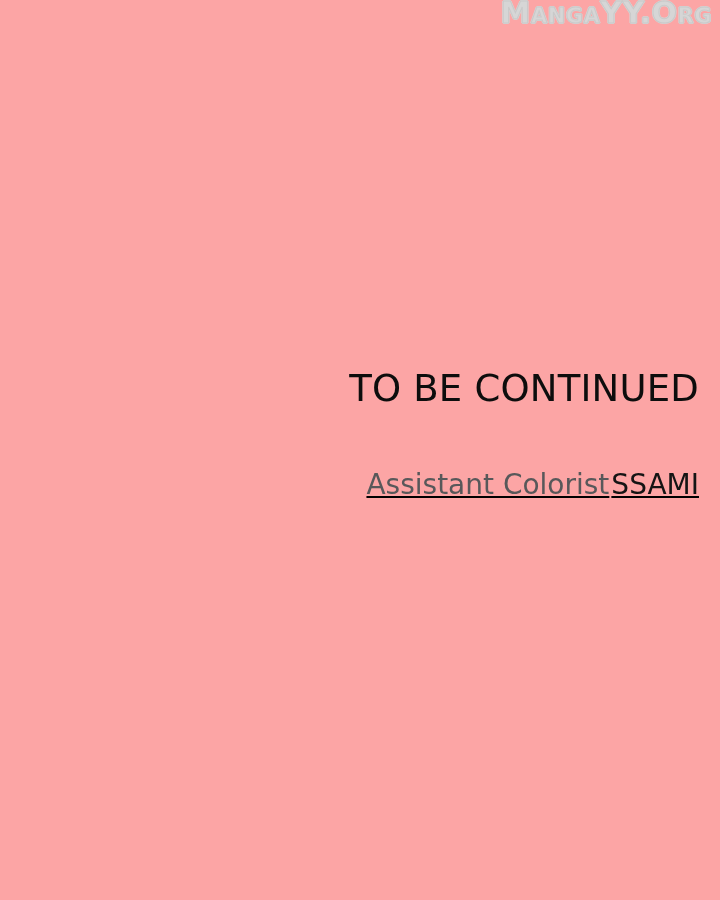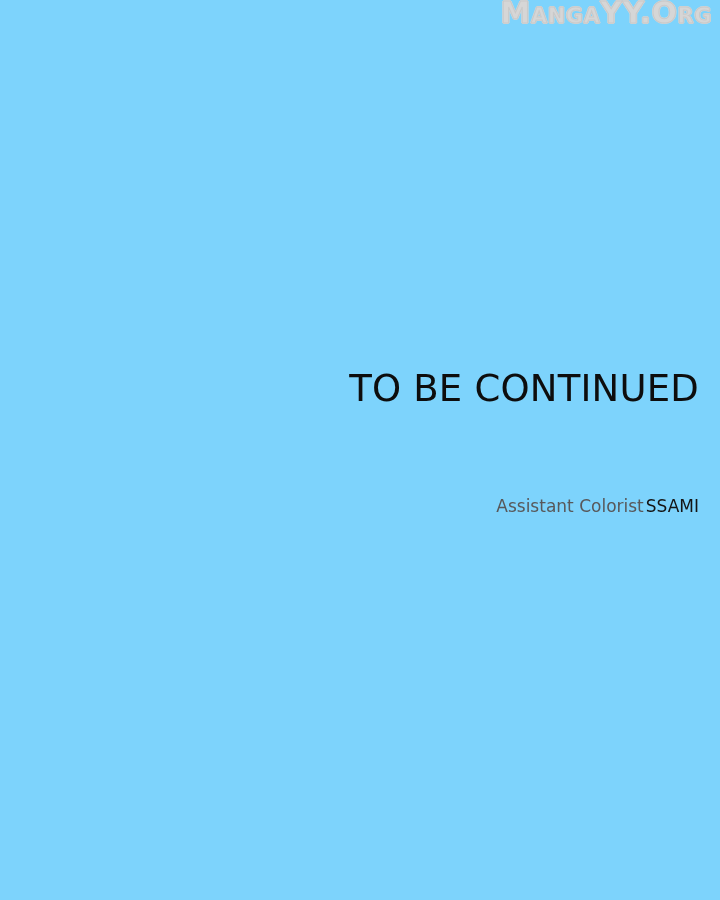--- a/index.html
+++ b/index.html
@@ -14,21 +14,21 @@
     background: #ffffff;
     font-family: "Liberation Sans", sans-serif;
     overflow: hidden;
   }
 
   
   .page {
     position: relative;
     width: 720px;
     height: 900px;
-    background: #7dd3fc;
+    background: #fca5a5;
   }
 
   
   .watermark {
     position: absolute;
     top: -2px;
     right: 8px;
     line-height: 1;
     user-select: none;
     pointer-events: none;
@@ -67,25 +67,26 @@
     font-weight: 400;
     font-size: 37px;
     letter-spacing: 0.2px;
     color: #0d0d0d;
     line-height: 1.12;
     white-space: nowrap;
   }
 
   .credit-line {
     display: block;
-    margin-top: 88px;
+    margin-top: 60px;
     font-family: "DejaVu Sans", sans-serif;
-    font-size: 17px;
+    font-size: 28px;
     line-height: 1.15;
     white-space: nowrap;
+    text-decoration: underline;
   }
 
   .credit-role {
     color: #58585a;
     font-weight: 400;
   }
 
   .credit-name {
     color: #141414;
     font-weight: 400;

